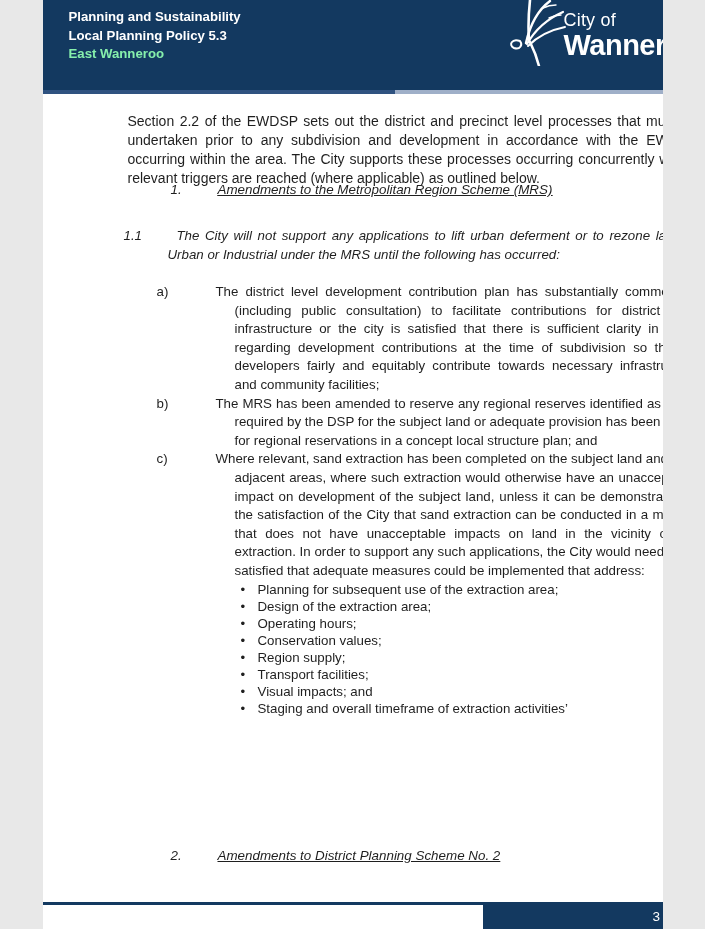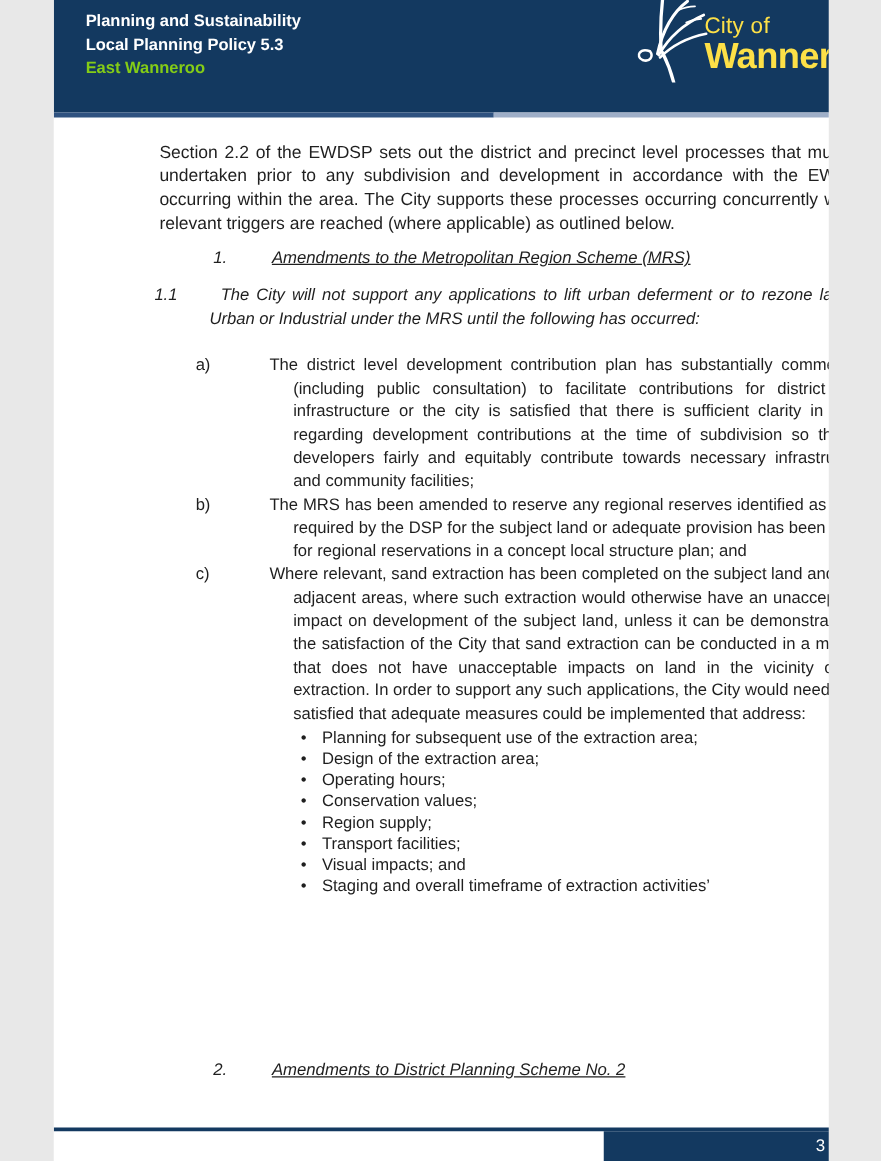--- a/index.html
+++ b/index.html
@@ -5,39 +5,39 @@
   html,body { margin:0; padding:0; background:#e8e8e8; }
   .page {
     position:relative; width:620px; height:929px; margin:0 auto;
     background:#ffffff; overflow:hidden;
     font-family:"Liberation Sans", sans-serif; color:#1f1f1f;
   }
 
   
   .hdr { position:absolute; left:0; top:0; width:705px; height:90px; background:#133960; }
   .hdr-left { position:absolute; left:26px; top:8px; font-size:13.2px; font-weight:bold; line-height:18.7px; color:#ffffff; white-space:nowrap; }
-  .hdr-sub { color:#84cc16; }
+  .hdr-sub { color:#86efac; }
   .logo-icon { position:absolute; left:462px; top:0; width:64px; height:66px; }
-  .logo-text { position:absolute; left:521px; top:10px; color:#fde047; }
+  .logo-text { position:absolute; left:521px; top:10px; color:#ffffff; }
   .logo-top { font-size:18px; line-height:21px; font-weight:normal; letter-spacing:0.2px; }
   .logo-name { font-size:29px; line-height:29px; font-weight:bold; letter-spacing:-0.5px; }
 
   .strip { position:absolute; left:0; top:90px; width:705px; height:4px; display:flex; }
   .strip-l { width:352px; background:#2f5280; }
   .strip-r { flex:1; background:#9fafc8; }
 
   
   .intro {
     position:absolute; left:85px; top:112px; width:570px; margin:0;
     font-size:14px; line-height:19px; text-align:justify;
   }
   .heading { position:absolute; left:128px; font-size:13.4px; font-style:italic; line-height:19px; white-space:nowrap; }
   .heading .hnum { display:inline-block; width:47px; font-style:italic; }
   .heading .htitle { text-decoration:underline; }
-  .h1pos { top:196px; }
+  .h1pos { top:180px;text-decoration:underline; }
   .h2pos { top:846px; }
 
   .clause {
     position:absolute; left:125px; top:226px; width:530px;
     font-size:13.3px; line-height:19px; text-align:justify; text-indent:-22px;font-style:italic;
   }
   .clause .cnum { display:inline-block; width:31px; }
 
   .body-block { position:absolute; left:192px; top:283px; width:463px; font-size:13.3px; line-height:18.6px; }
   .litem { text-align:justify; text-indent:-39px; }

